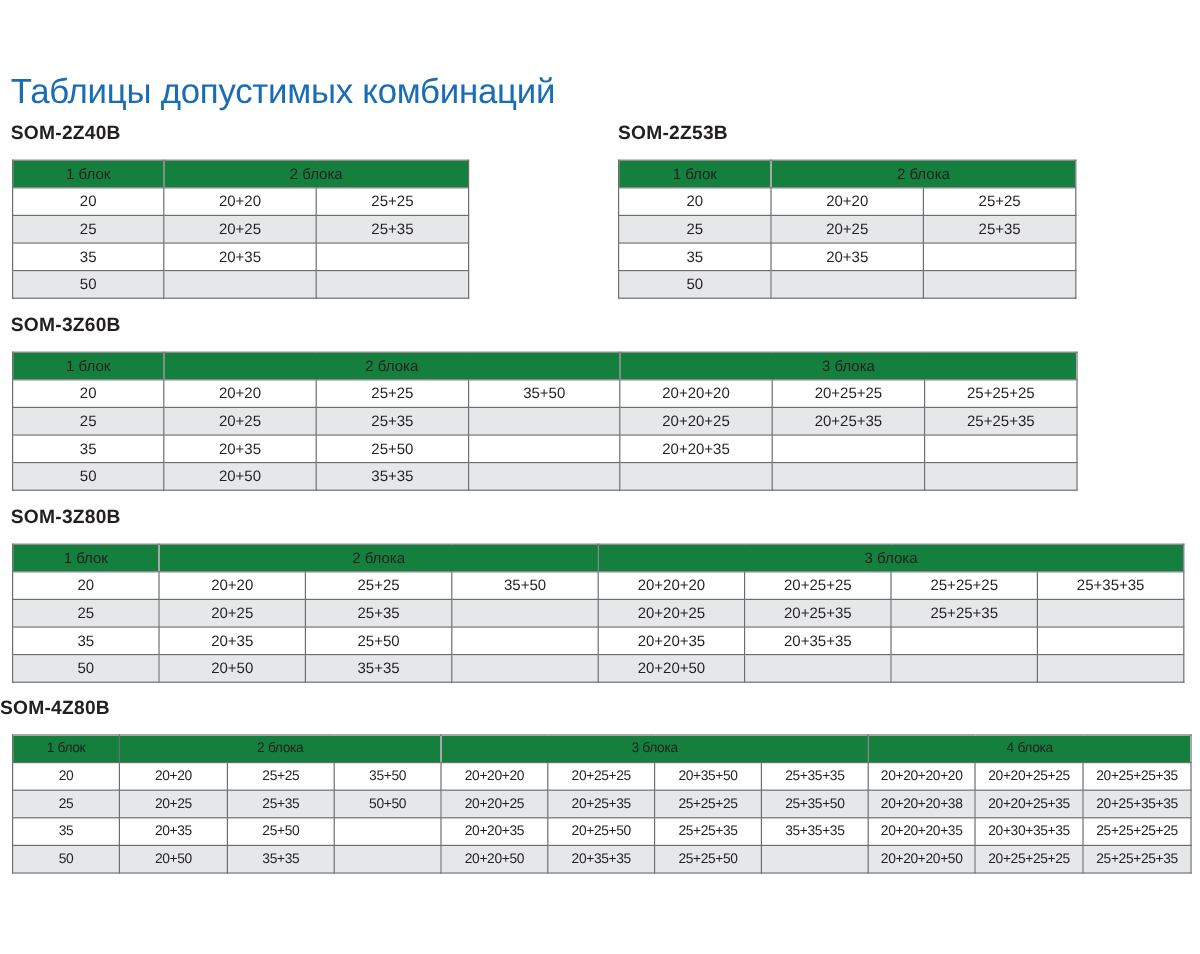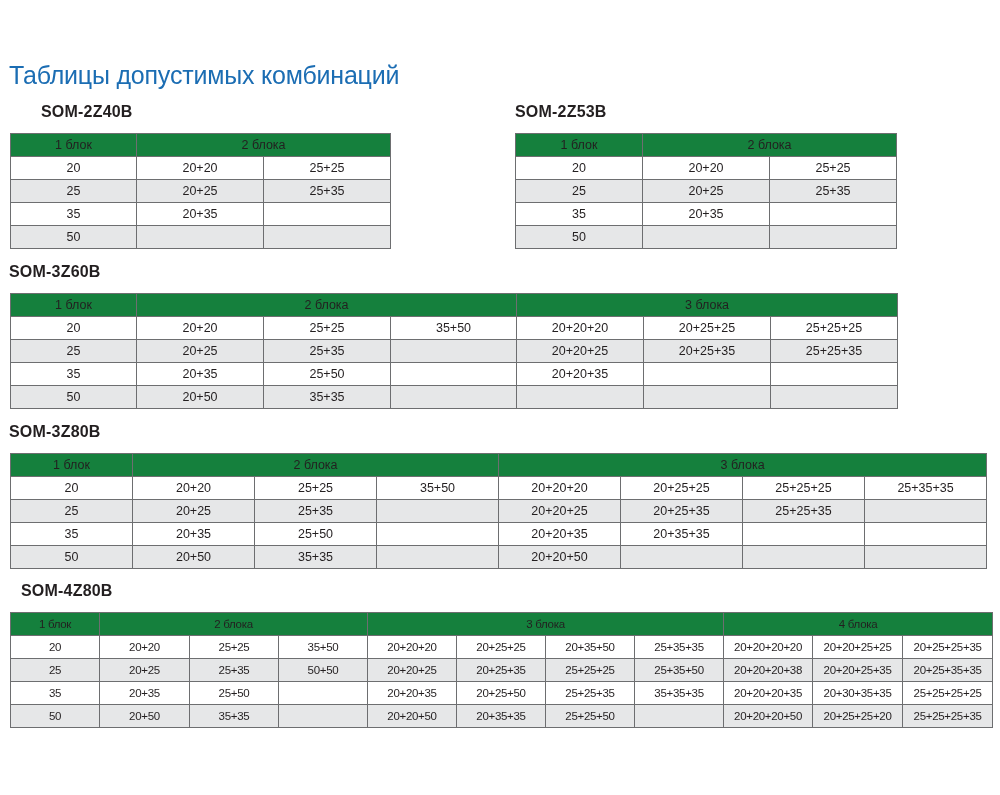--- a/index.html
+++ b/index.html
@@ -1,32 +1,32 @@
 <!DOCTYPE html>
 <html><head>
 <meta charset="utf-8">
 <style>
   html, body { margin: 0; padding: 0; background: #ffffff; }
   body { width: 1000px; height: 795px; position: relative; overflow: hidden; font-family: "Liberation Sans", "DejaVu Sans", sans-serif; color: #231f20; }
-  .page-title { position: absolute; left: 9px; top: 61px; font-size: 25px; color: #1b6db3; font-weight: normal; letter-spacing: -0.2px; margin: 0; white-space: nowrap; }
+  .page-title { position: absolute; left: 9px; top: 61px; font-size: 29px; color: #1b6db3; font-weight: normal; letter-spacing: -0.2px; margin: 0; white-space: nowrap; }
   .sect-label { position: absolute; font-size: 16px; font-weight: bold; color: #231f20; white-space: nowrap; margin: 0; letter-spacing: 0.2px; }
   table.combo { position: absolute; border-collapse: collapse; table-layout: fixed; font-size: 12.5px; }
   table.combo td, table.combo th { border: 1px solid #6d6e70; text-align: center; vertical-align: middle; padding: 0; height: 22px; overflow: hidden; white-space: nowrap; }
   table.combo th { background: #15803d; font-weight: normal; color: #231f20; }
   table.combo tr.odd td { background: #ffffff; }
   table.combo tr.even td { background: #e6e7e8; }
   table.combo.small { font-size: 11.5px; letter-spacing: -0.3px; }
   table.combo { border: 1.5px solid #6d6e70; }
 </style>
 </head>
 <body>
 
 <h1 class="page-title">Таблицы допустимых комбинаций</h1>
 
-<div class="sect-label" style="left:9px; top:103px;margin-left:32px;">SOM-2Z40B</div>
+<div class="sect-label" style="left:9px; top:103px;">SOM-2Z40B</div>
 <table class="combo" style="left:10px; top:133px; width:380px;">
   <colgroup>
       <col style="width:126px">
       <col style="width:127px">
       <col style="width:127px">
     </colgroup>
 <thead>
       <tr>
         <th colspan="1">1 блок</th>
         <th colspan="2">2 блока</th>
@@ -207,21 +207,21 @@
         <td>35+35</td>
         <td></td>
         <td>20+20+50</td>
         <td></td>
         <td></td>
         <td></td>
       </tr>
     </tbody>
   </table>
 
-<div class="sect-label" style="left:21px; top:582px;">SOM-4Z80B</div>
+<div class="sect-label" style="left:0; top:582px;">SOM-4Z80B</div>
 <table class="combo small" style="left:10px; top:612px; width:982px;">
   <colgroup>
     <col style="width:89px">
       <col style="width:90px">
       <col style="width:89px">
       <col style="width:89px">
     <col style="width:89px">
       <col style="width:89px">
       <col style="width:89px">
       <col style="width:89px">
@@ -280,17 +280,17 @@
       <tr class="even">
         <td>50</td>
         <td>20+50</td>
         <td>35+35</td>
         <td></td>
         <td>20+20+50</td>
         <td>20+35+35</td>
         <td>25+25+50</td>
         <td></td>
         <td>20+20+20+50</td>
-        <td>20+25+25+20</td>
+        <td>20+25+25+25</td>
         <td>25+25+25+35</td>
       </tr>
     </tbody>
   </table>
 
 </body></html>

